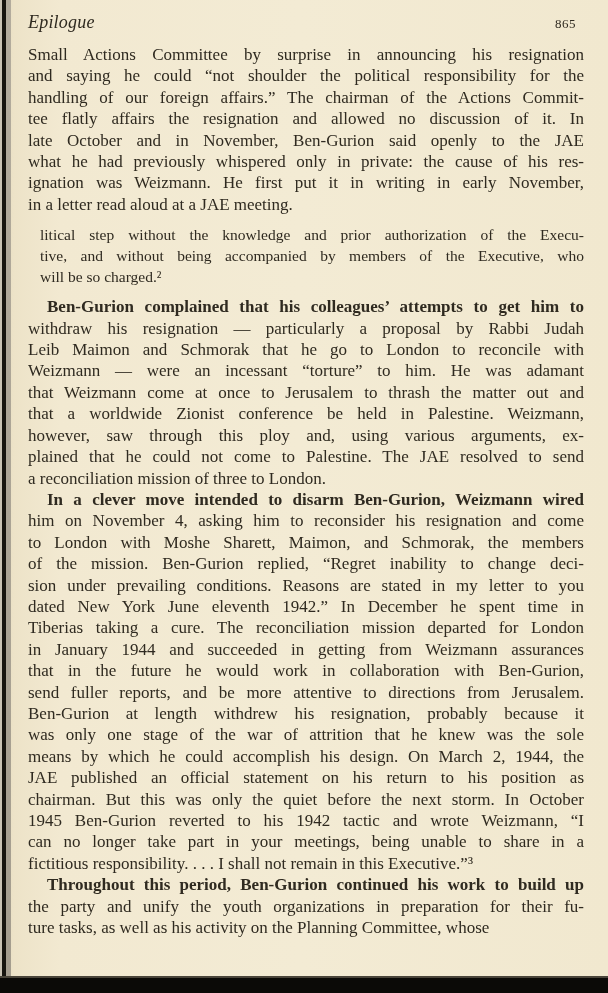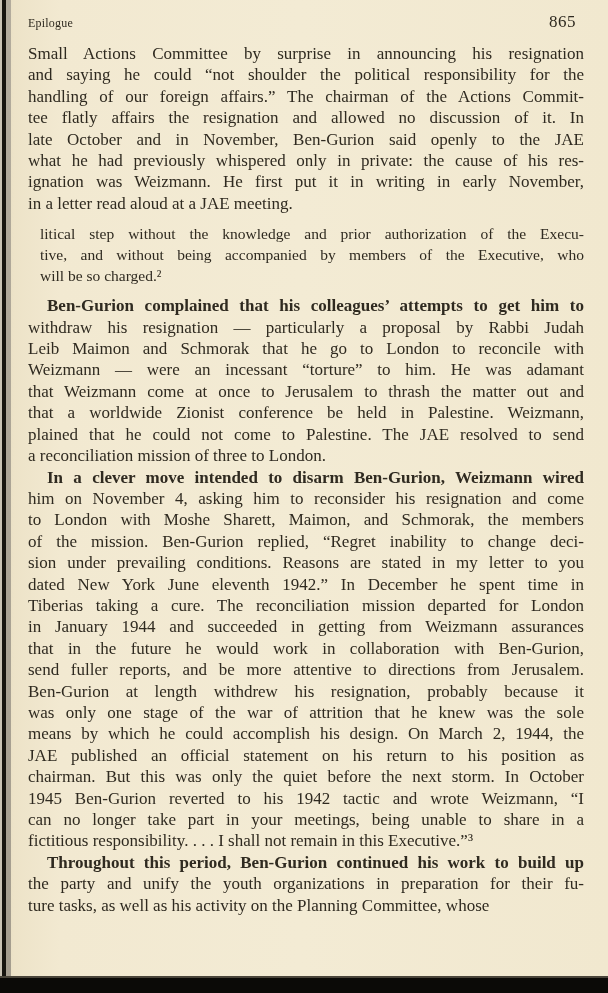--- a/index.html
+++ b/index.html
@@ -41,25 +41,26 @@
     width: 556px;
   }
   .header {
     display: flex;
     justify-content: space-between;
     align-items: baseline;
     margin-bottom: 11px;
     padding-right: 8px;
   }
   .running-title {
-    font-size: 12px;
+    font-style: italic;
+    font-size: 18px;
     letter-spacing: 0.2px;
   }
   .page-number {
-    font-size: 17px;
+    font-size: 13px;
     letter-spacing: 0.5px;
   }
   .para {
     font-size: 17px;
     line-height: 21.4px;
   }
   .quote {
     font-size: 15.5px;
     line-height: 21px;
     margin: 9px 0 9px 12px;
@@ -109,20 +110,21 @@
         <div class="tline tlast">will be so charged.²</div>
       </div>
 
     <div class="para indent">
         <div class="tline">Ben-Gurion complained that his colleagues’ attempts to get him to</div>
         <div class="tline">withdraw his resignation — particularly a proposal by Rabbi Judah</div>
         <div class="tline">Leib Maimon and Schmorak that he go to London to reconcile with</div>
         <div class="tline">Weizmann — were an incessant “torture” to him. He was adamant</div>
         <div class="tline">that Weizmann come at once to Jerusalem to thrash the matter out and</div>
         <div class="tline">that a worldwide Zionist conference be held in Palestine. Weizmann,</div>
+        <div class="tline">however, saw through this ploy and, using various arguments, ex-</div>
         <div class="tline">plained that he could not come to Palestine. The JAE resolved to send</div>
         <div class="tline tlast">a reconciliation mission of three to London.</div>
       </div>
 
     <div class="para indent">
         <div class="tline">In a clever move intended to disarm Ben-Gurion, Weizmann wired</div>
         <div class="tline">him on November 4, asking him to reconsider his resignation and come</div>
         <div class="tline">to London with Moshe Sharett, Maimon, and Schmorak, the members</div>
         <div class="tline">of the mission. Ben-Gurion replied, “Regret inability to change deci-</div>
         <div class="tline">sion under prevailing conditions. Reasons are stated in my letter to you</div>

